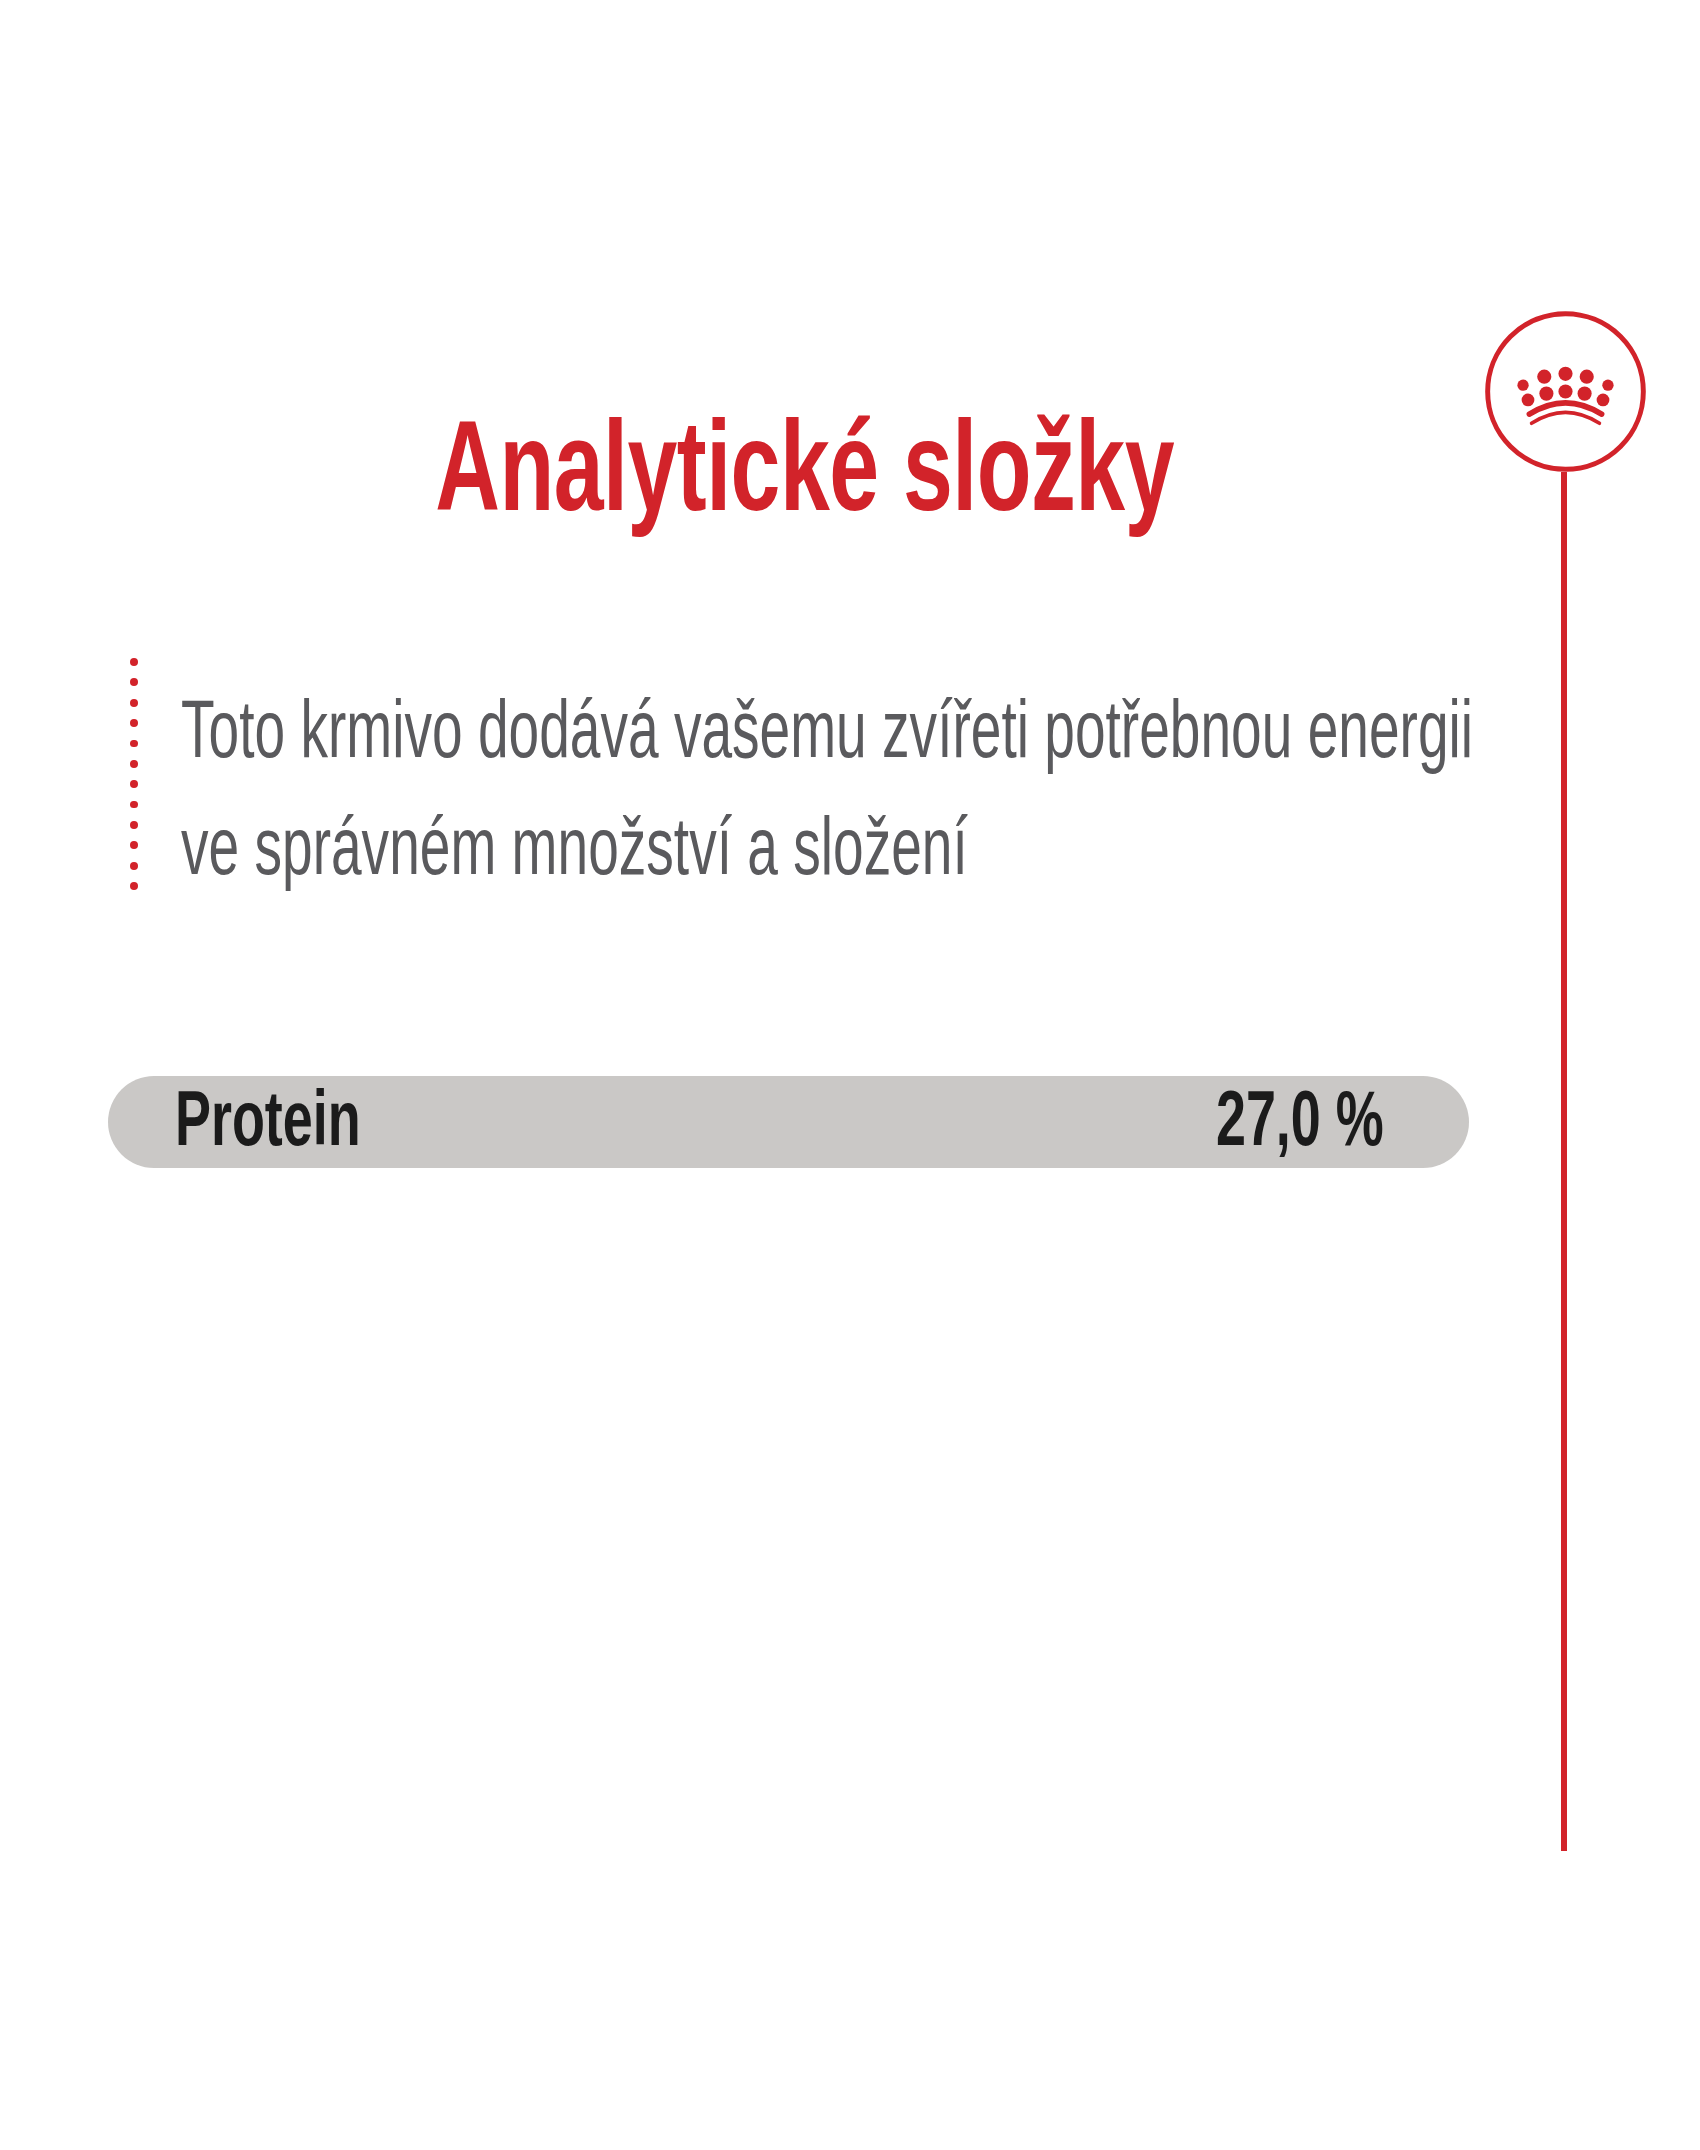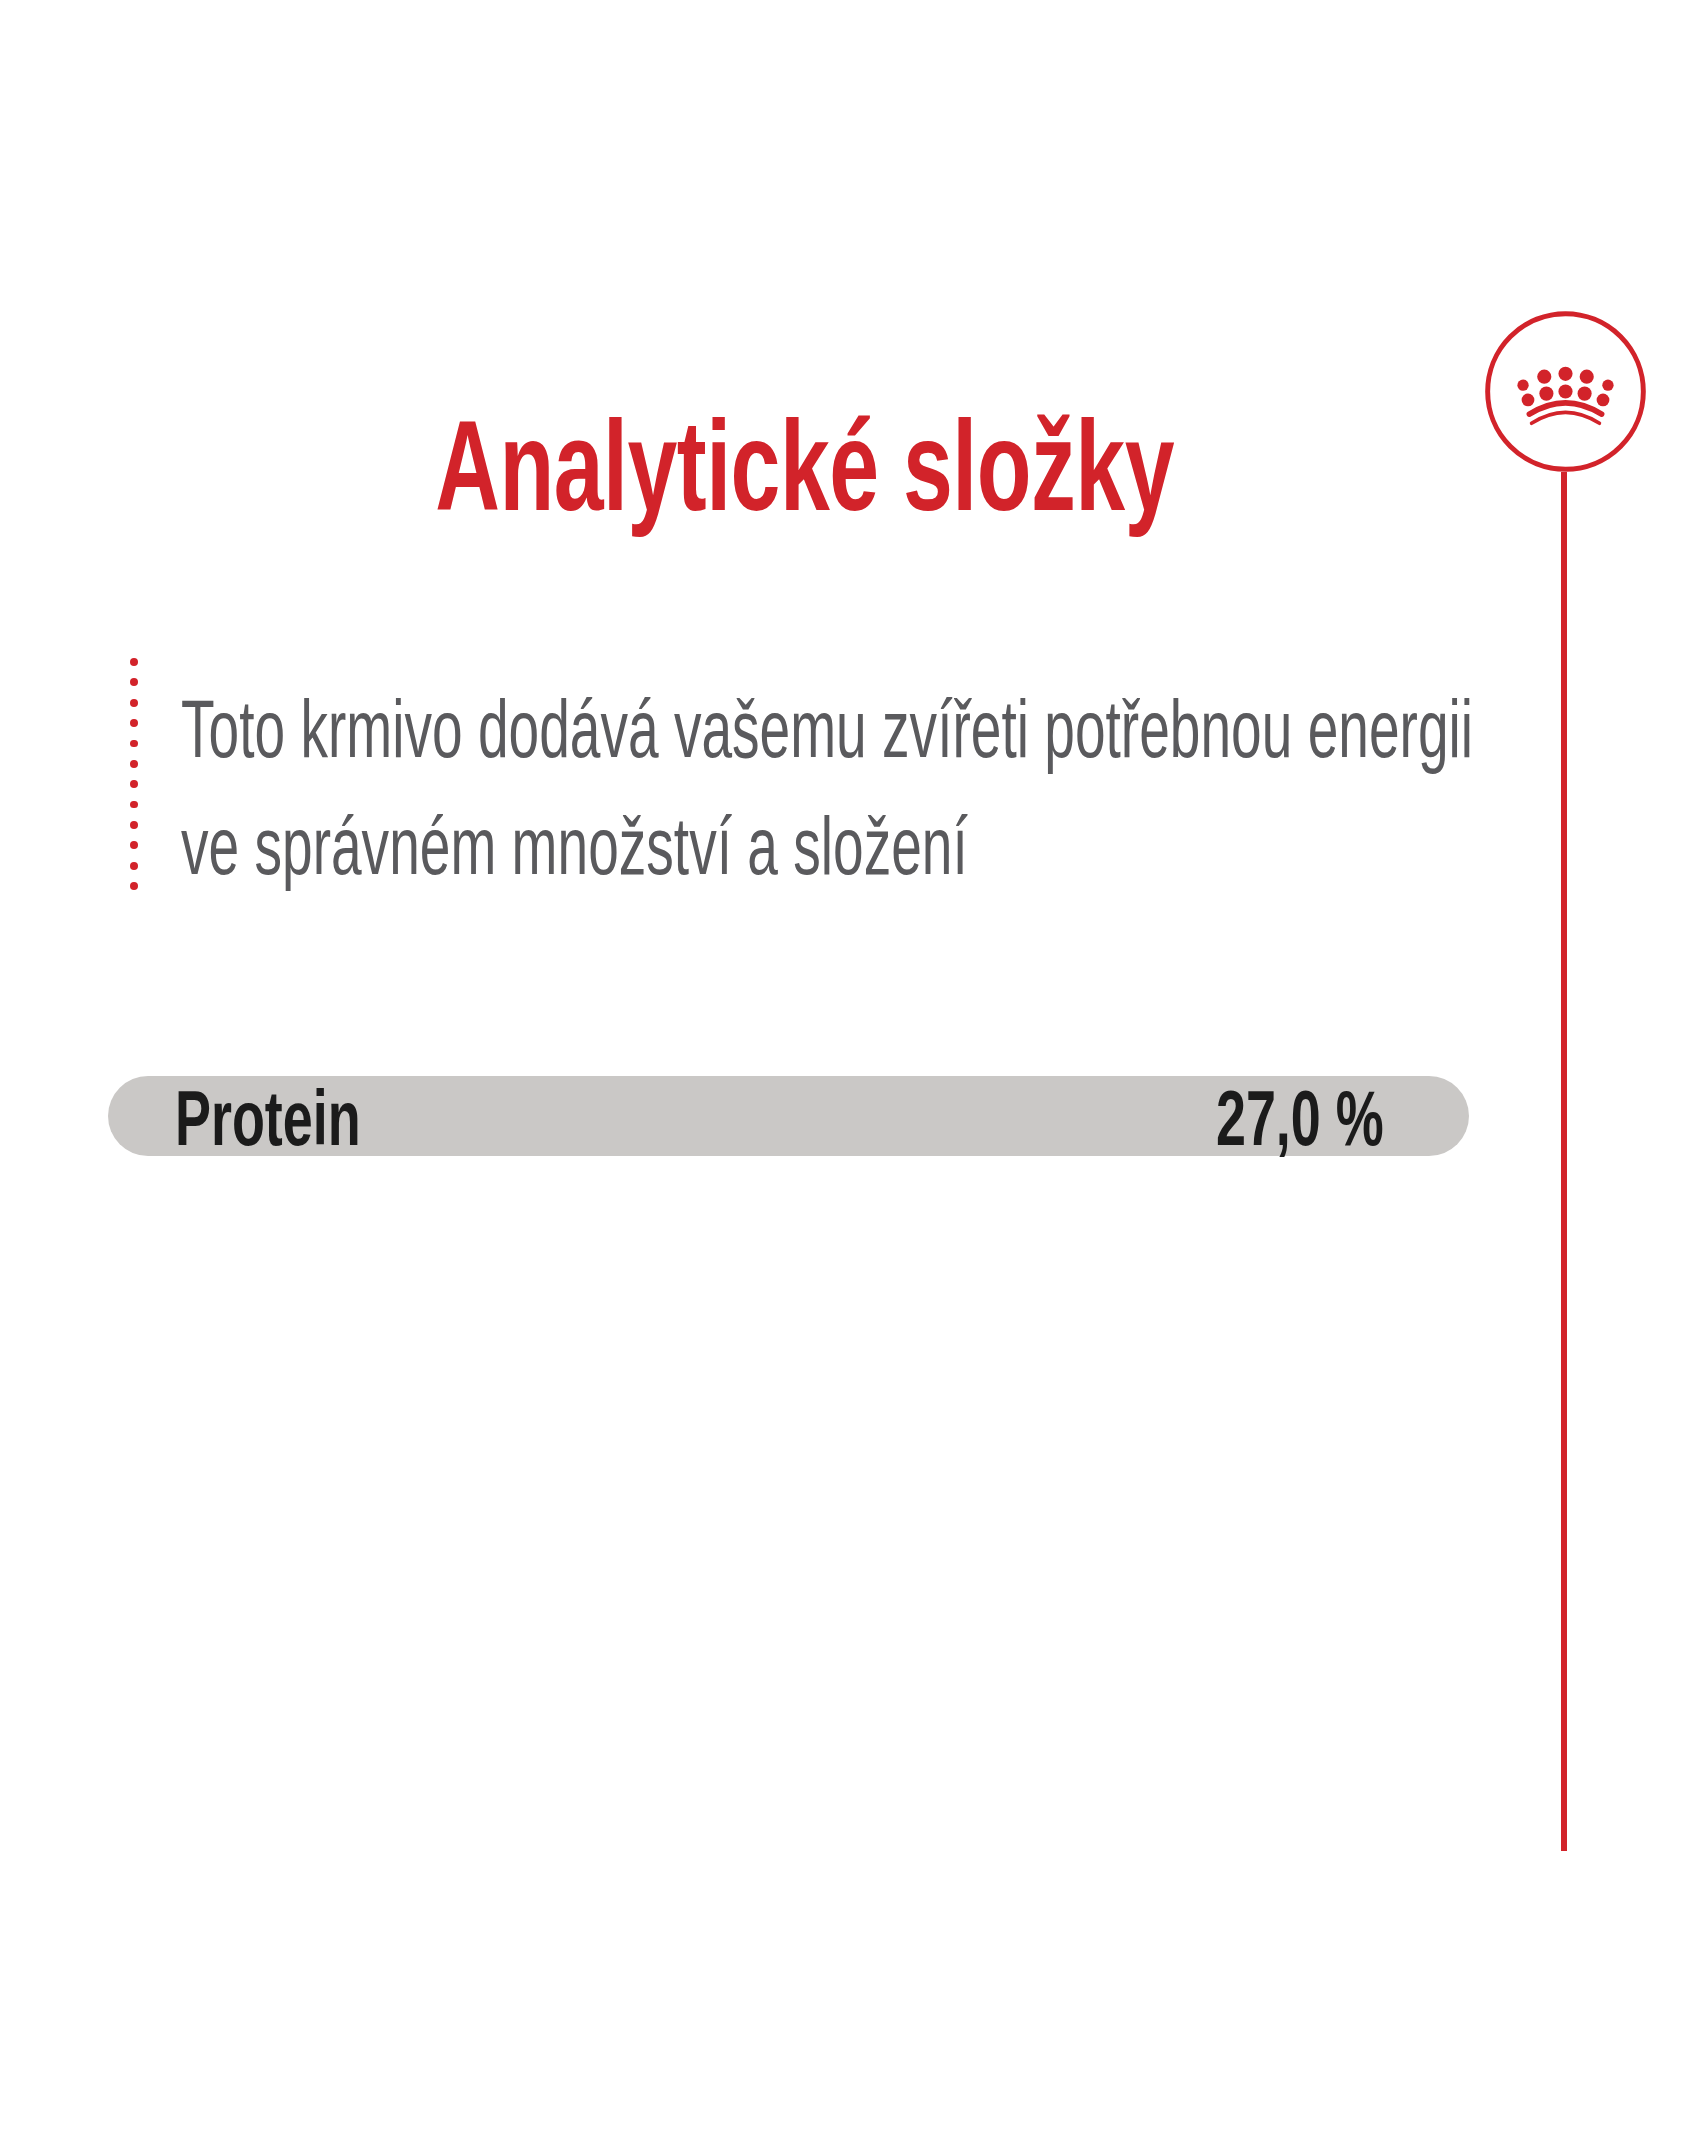--- a/index.html
+++ b/index.html
@@ -44,22 +44,22 @@
   .intro{
     position:absolute;left:181px;top:671px;
     font-size:81px;line-height:117px;color:var(--intro-text);
   }
   .intro .line .cond-l{transform:scaleX(0.68);}
 
   .analysis-table{
     position:absolute;left:108px;top:1076px;width:1361px;
   }
   .trow{
-    height:80px;border-radius:46px;margin-bottom:41px;
-    display:flex;justify-content:space-between;align-items:center;
+    height:92px;border-radius:46px;margin-bottom:41px;
+    display:flex;justify-content:space-between;
     padding:4.3px 85px 0 67px;
     font-size:77px;line-height:77px;font-weight:bold;color:var(--row-text);
   }
   .trow.dark{background:var(--row-dark);}
   .trow.light{background:var(--row-light);}
 </style>
 </head>
 <body>
 
 <h1 class="page-title"><span class="cond">Analytické složky</span></h1>

